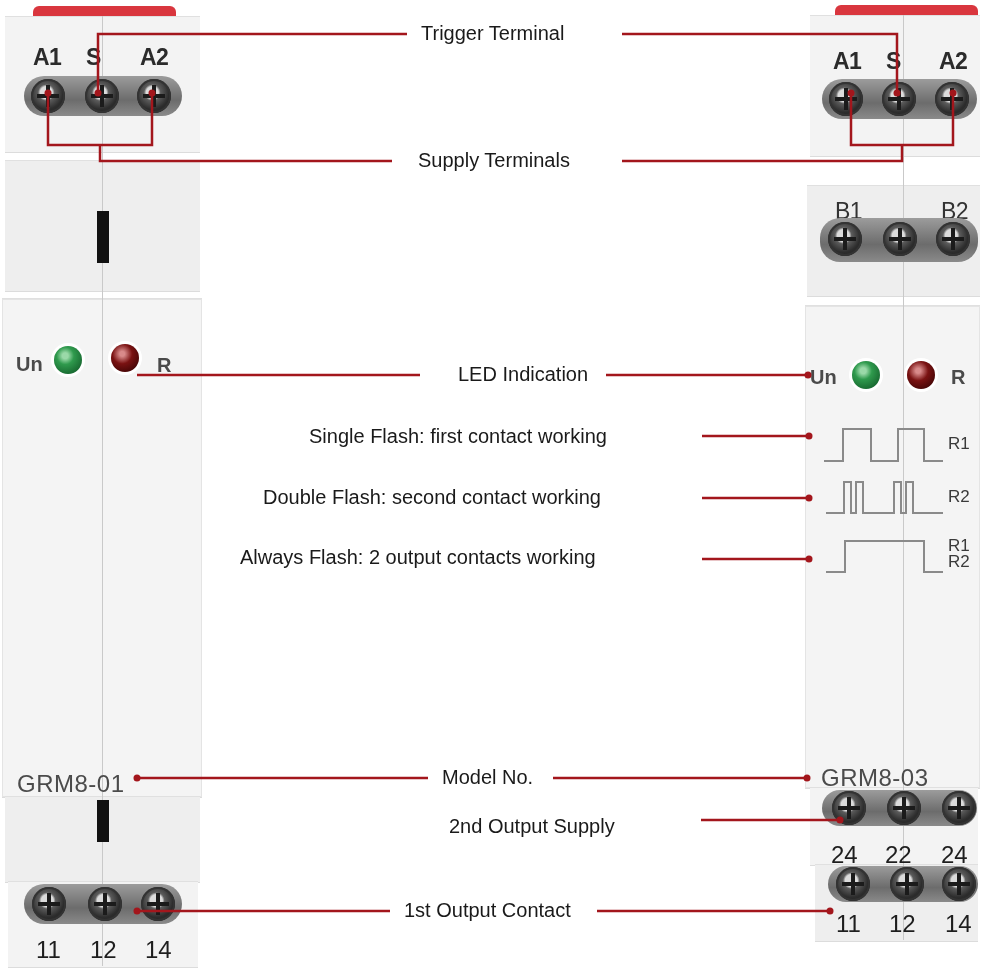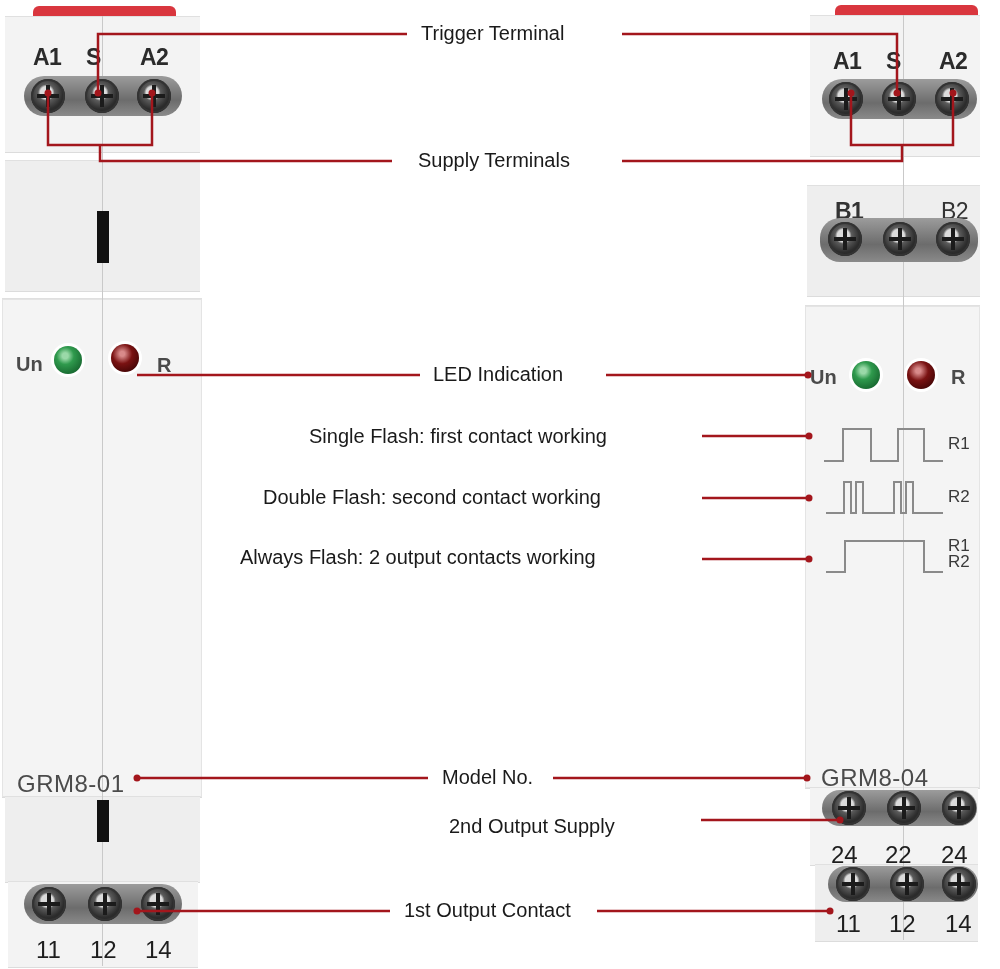--- a/index.html
+++ b/index.html
@@ -93,39 +93,39 @@
 
   <span class="term-label" style="left:28px;top:48px;">A1</span>
   <span class="term-label" style="left:81px;top:48px;">S</span>
   <span class="term-label" style="left:134px;top:48px;">A2</span>
 
   <div class="screw-bar" style="left:17px;top:79px;width:155px;"></div>
   <div class="screw" style="left:24px;top:82px;"></div>
   <div class="screw" style="left:77px;top:82px;"></div>
   <div class="screw" style="left:130px;top:82px;"></div>
 
-  <span class="term-label" style="left:30px;top:198px;font-weight:bold;color:#333;">B1</span>
+  <span class="term-label" style="left:30px;top:198px;font-weight:normal;color:#333;">B1</span>
   <span class="term-label" style="left:136px;top:198px;font-weight:normal;color:#333;">B2</span>
 
   <div class="screw-bar" style="left:15px;top:218px;width:158px;height:44px;"></div>
   <div class="screw" style="left:23px;top:222px;"></div>
   <div class="screw" style="left:78px;top:222px;"></div>
   <div class="screw" style="left:131px;top:222px;"></div>
 
   <span class="led-label" style="left:5px;top:366px;">Un</span>
   <div class="led green" style="left:47px;top:361px;"></div>
   <div class="led red" style="left:102px;top:361px;"></div>
   <span class="led-label" style="left:146px;top:366px;">R</span>
 
   <span class="wave-label" style="left:143px;top:436px;">R1</span>
   <span class="wave-label" style="left:143px;top:489px;">R2</span>
   <span class="wave-label" style="left:143px;top:538px;">R1</span>
   <span class="wave-label" style="left:143px;top:554px;">R2</span>
 
-  <span class="model" style="left:16px;top:764px;">GRM8-04</span>
+  <span class="model" style="left:16px;top:764px;">GRM8-03</span>
 
   <div class="screw-bar" style="left:17px;top:790px;width:155px;height:36px;"></div>
   <div class="screw" style="left:27px;top:791px;"></div>
   <div class="screw" style="left:82px;top:791px;"></div>
   <div class="screw" style="left:137px;top:791px;"></div>
 
   <span class="num-label" style="left:26px;top:841px;">24</span>
   <span class="num-label" style="left:80px;top:841px;">22</span>
   <span class="num-label" style="left:136px;top:841px;text-align:center;">24</span>
 
@@ -186,19 +186,19 @@
     <circle cx="137" cy="778" r="3.5"></circle>
     <circle cx="807" cy="778" r="3.5"></circle>
     <circle cx="840" cy="820" r="3.5"></circle>
     <circle cx="137" cy="911" r="3.5"></circle>
     <circle cx="830" cy="911" r="3.5"></circle>
   </g>
 </svg>
 
 <span class="callout" style="left:421px;top:22px;">Trigger Terminal</span>
 <span class="callout" style="left:418px;top:149px;">Supply Terminals</span>
-<span class="callout" style="left:433px;top:363px;">LED Indication</span>
+<span class="callout" style="left:458px;top:363px;">LED Indication</span>
 <span class="callout" style="left:309px;top:425px;">Single Flash: first contact working</span>
 <span class="callout" style="left:263px;top:486px;">Double Flash: second contact working</span>
 <span class="callout" style="left:240px;top:546px;">Always Flash: 2 output contacts working</span>
 <span class="callout" style="left:442px;top:766px;">Model No.</span>
 <span class="callout" style="left:449px;top:815px;">2nd Output Supply</span>
 <span class="callout" style="left:404px;top:899px;">1st Output Contact</span>
 
 </body></html>

